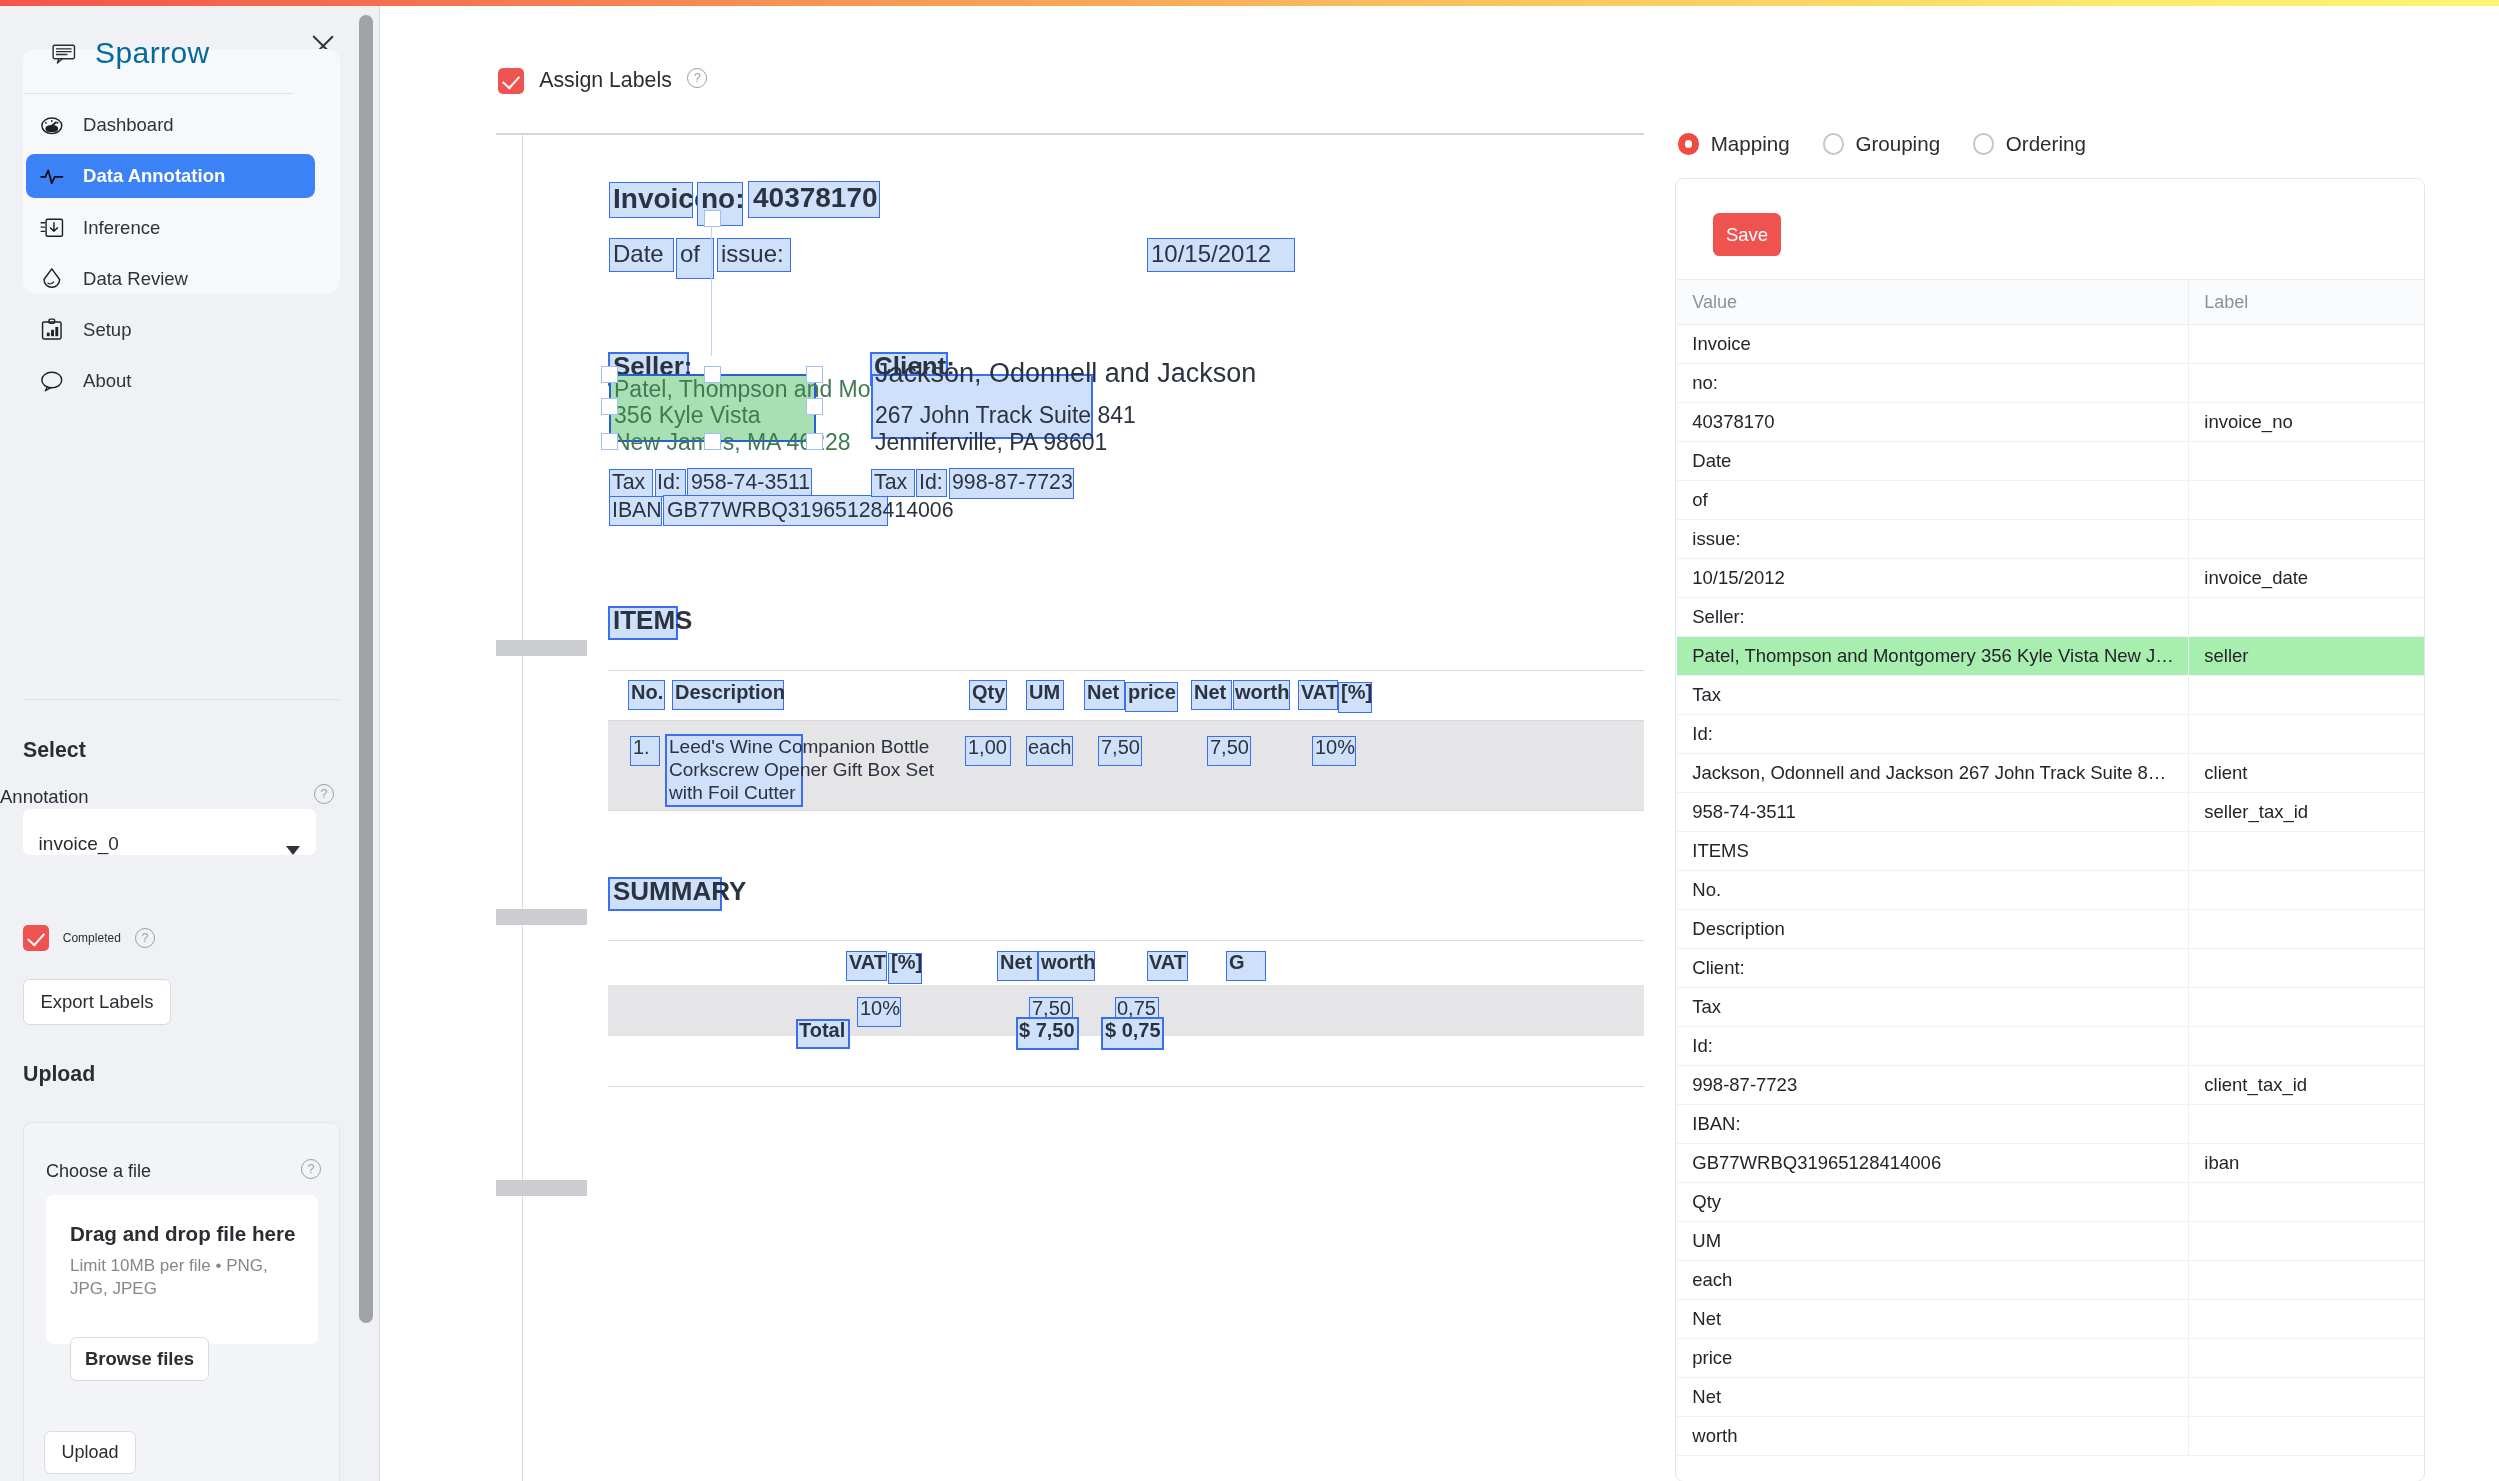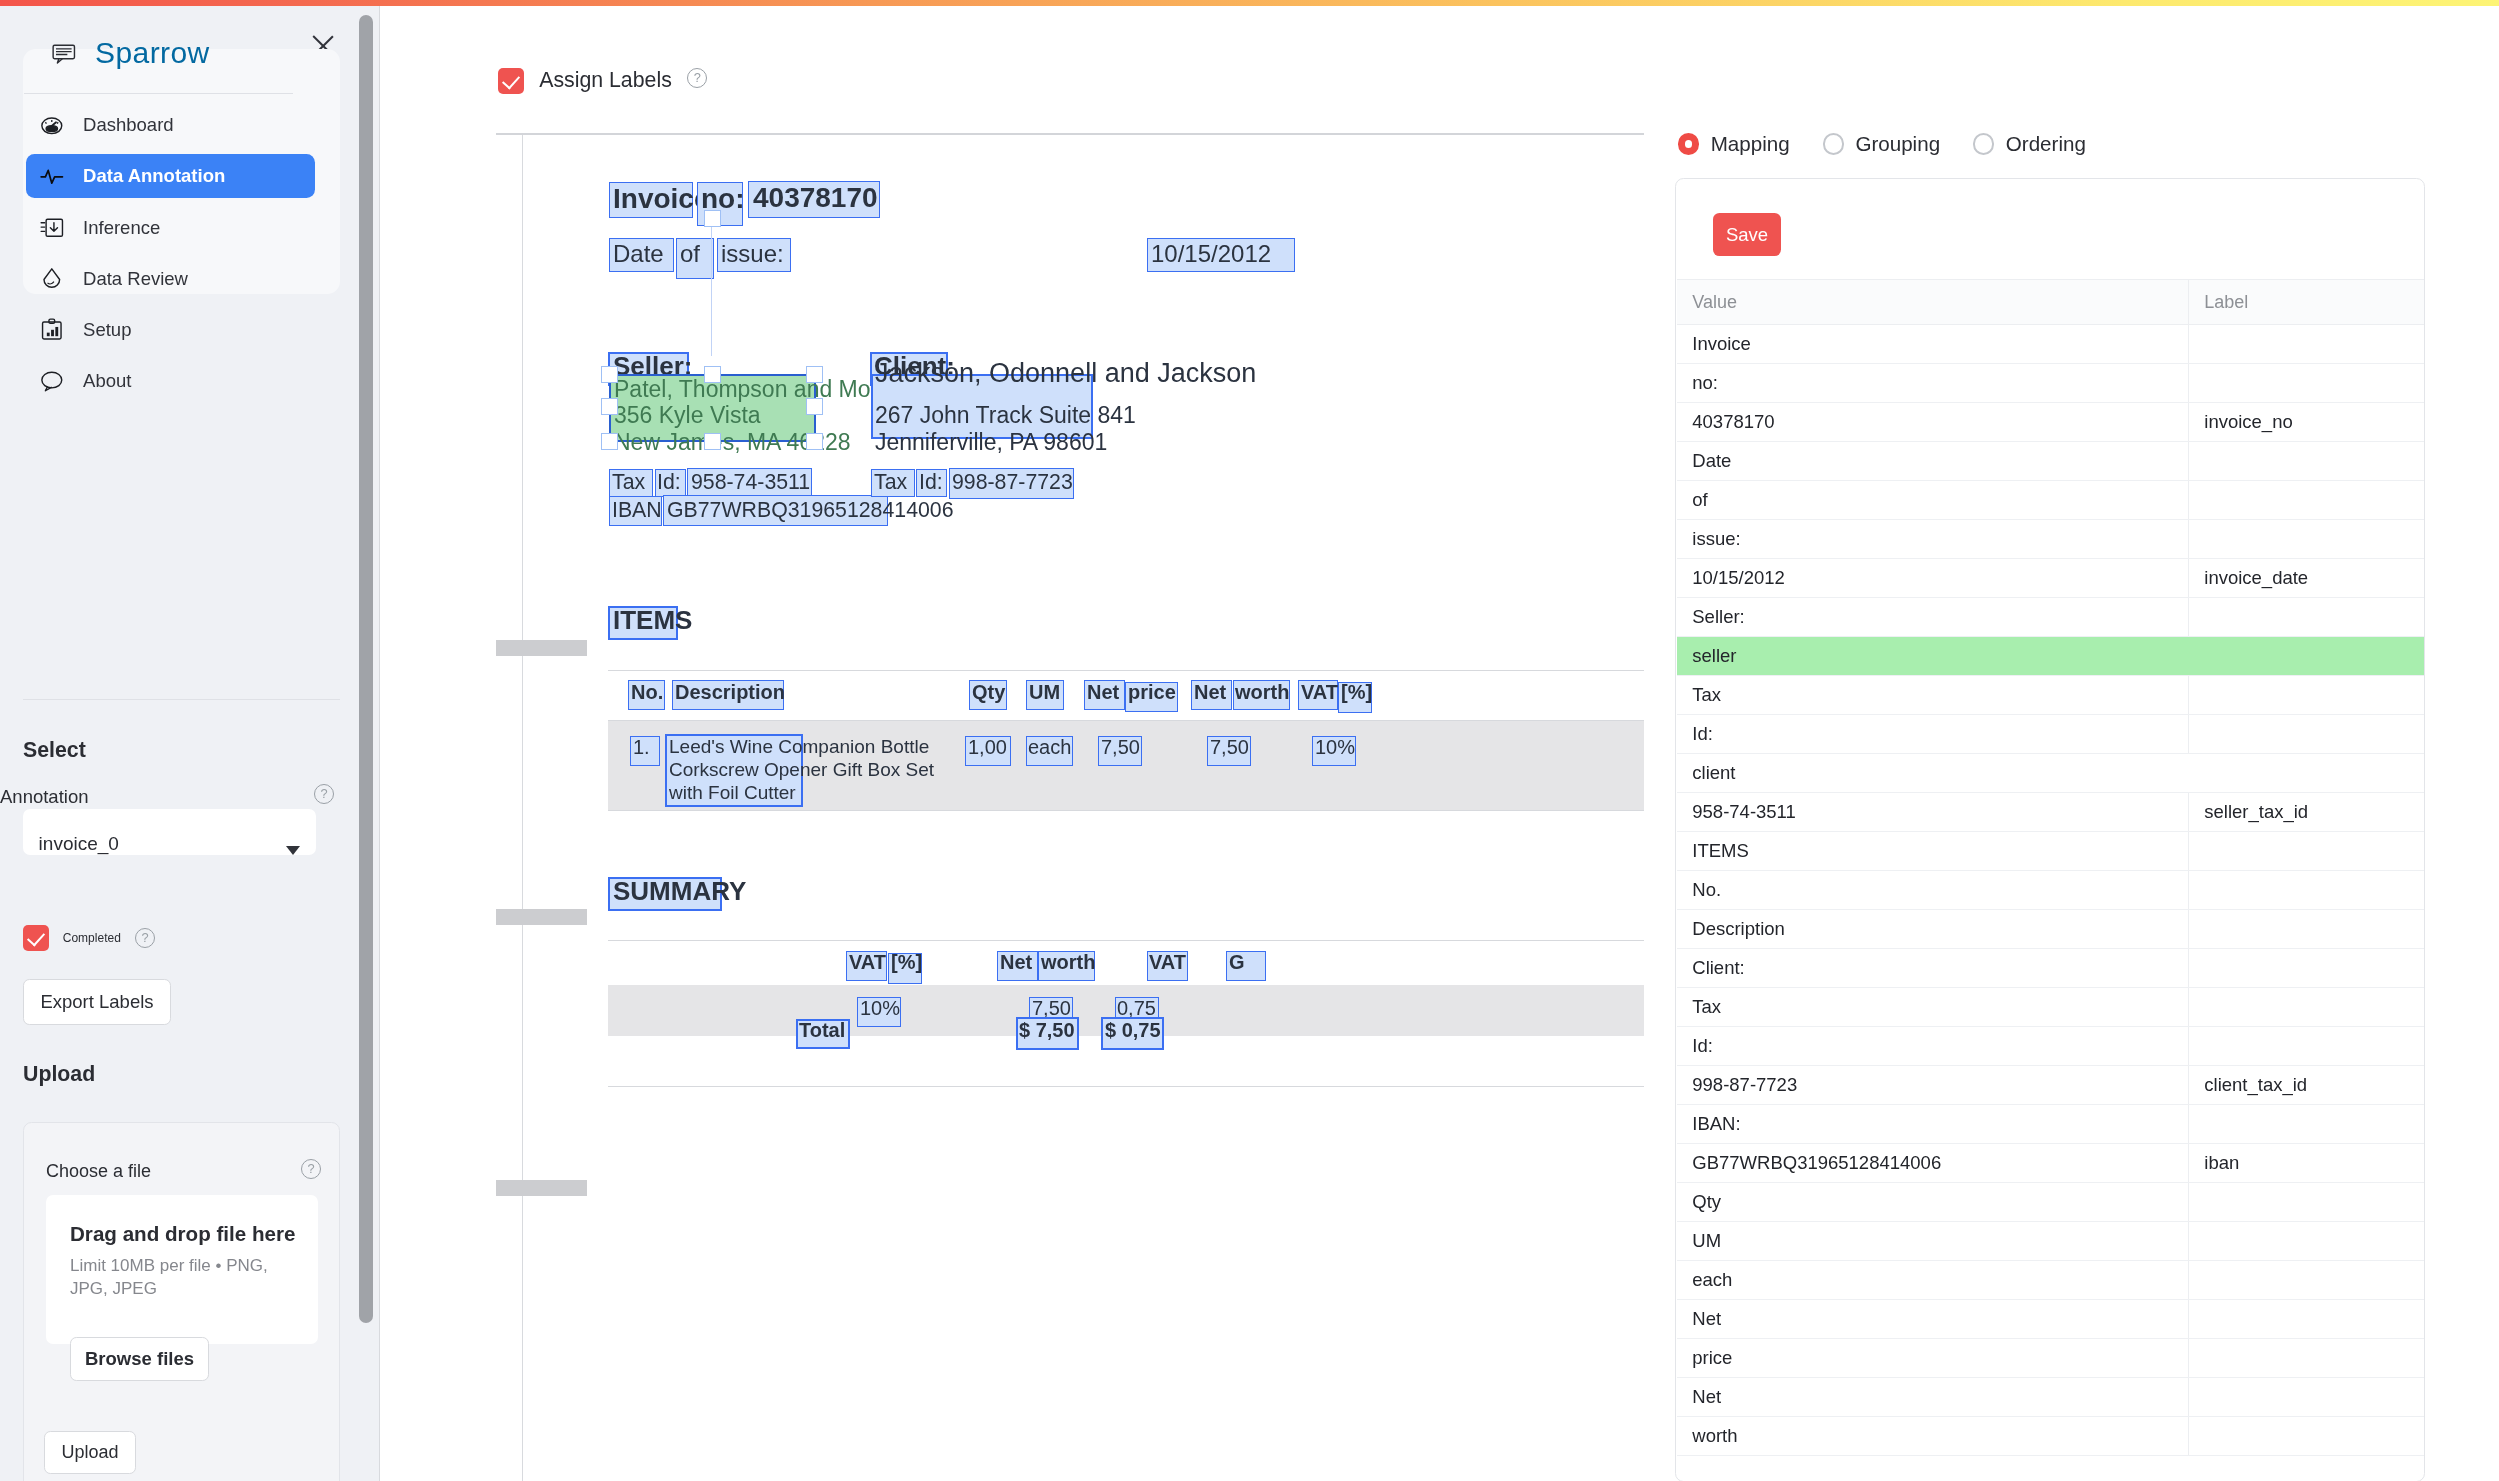--- a/index.html
+++ b/index.html
@@ -466,31 +466,33 @@
           </div>
           <div class="r">
             <div class="c v">10/15/2012</div>
             <div class="c l">invoice_date</div>
           </div>
           <div class="r">
             <div class="c v">Seller:</div>
             <div class="c l"></div>
           </div>
           <div class="r sel">
+            <div class="c v">Patel, Thompson and Montgomery 356 Kyle Vista New J…</div>
             <div class="c l">seller</div>
           </div>
           <div class="r">
             <div class="c v">Tax</div>
             <div class="c l"></div>
           </div>
           <div class="r">
             <div class="c v">Id:</div>
             <div class="c l"></div>
           </div>
           <div class="r">
+            <div class="c v">Jackson, Odonnell and Jackson 267 John Track Suite 8…</div>
             <div class="c l">client</div>
           </div>
           <div class="r">
             <div class="c v">958-74-3511</div>
             <div class="c l">seller_tax_id</div>
           </div>
           <div class="r">
             <div class="c v">ITEMS</div>
             <div class="c l"></div>
           </div>

